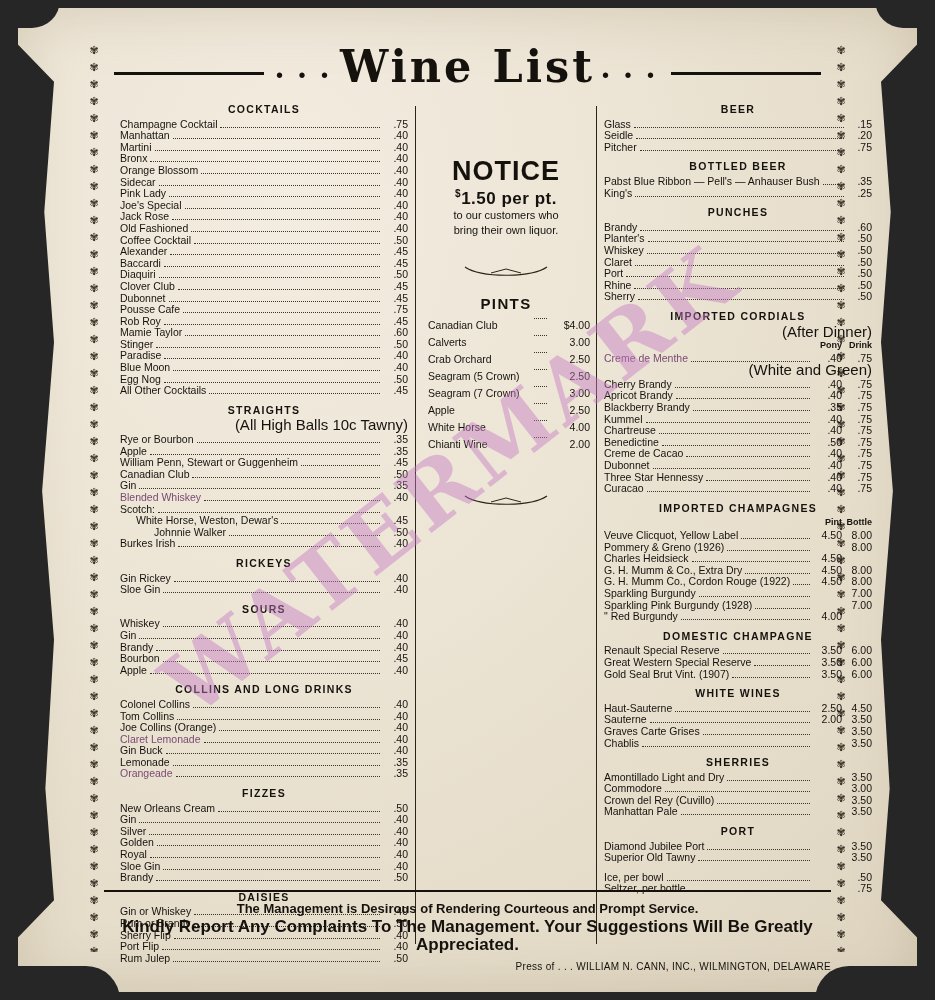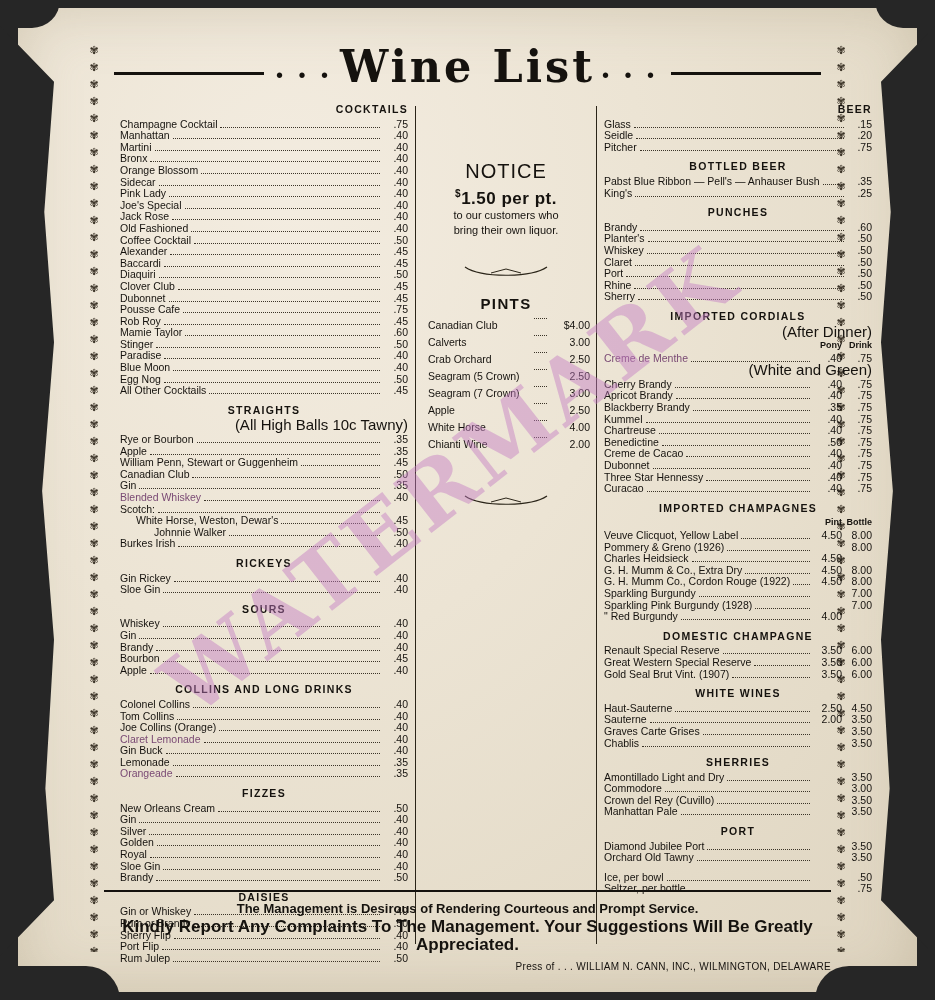--- a/index.html
+++ b/index.html
@@ -126,21 +126,21 @@
   .vline.v1 { left: 311px; }
   .vline.v2 { left: 492px; }
 
   .sec {
     text-align: center;
     font-weight: bold;
     font-size: 10.5px;
     letter-spacing: 1.3px;
     margin: 8px 0 3px 0;
   }
-  .sec.first { margin-top: 0; text-align: right; }
+  .sec.first { margin-top: 0; }
   .subsec {
     text-align: right;
     font-size: 15px;
     margin: 0 0 3px 0;
   }
   .rowline {
     display: flex;
     align-items: baseline;
     white-space: nowrap;
     margin: 0;
@@ -174,22 +174,22 @@
     margin-bottom:1px;
   }
   .hdrprices span { width: 30px; text-align: right; }
 
   
   .notice {
     margin-top: 62px;
     text-align: center;
   }
   .notice h2 {
-    font-size: 20px;
-    font-weight: normal;
+    font-size: 27px;
+    font-weight: bold;
     letter-spacing: 1px;
     margin: 0 0 10px 0;
   }
   .notice p {
     font-size: 11px;
     line-height: 15px;
     margin: 0 20px;
     text-align: center;
   }
   .notice .big {
@@ -914,21 +914,21 @@
             <span class="pr2">3.50</span>
           </div>
           <div class="sec">PORT</div>
           <div class="rowline">
             <span class="nm">Diamond Jubilee Port</span>
             <span class="dotfill"></span>
             <span class="pr2"></span>
             <span class="pr2">3.50</span>
           </div>
           <div class="rowline">
-            <span class="nm">Orchard Old Tawny</span>
+            <span class="nm">Superior Old Tawny</span>
             <span class="dotfill"></span>
             <span class="pr2"></span>
             <span class="pr2">3.50</span>
           </div>
           <div class="rowline" style="height: 8px;">
             <span class="nm"></span>
             <span class="dotfill" style="border-bottom: none;"></span>
             <span class="pr2"></span>
             <span class="pr2"></span>
           </div>

